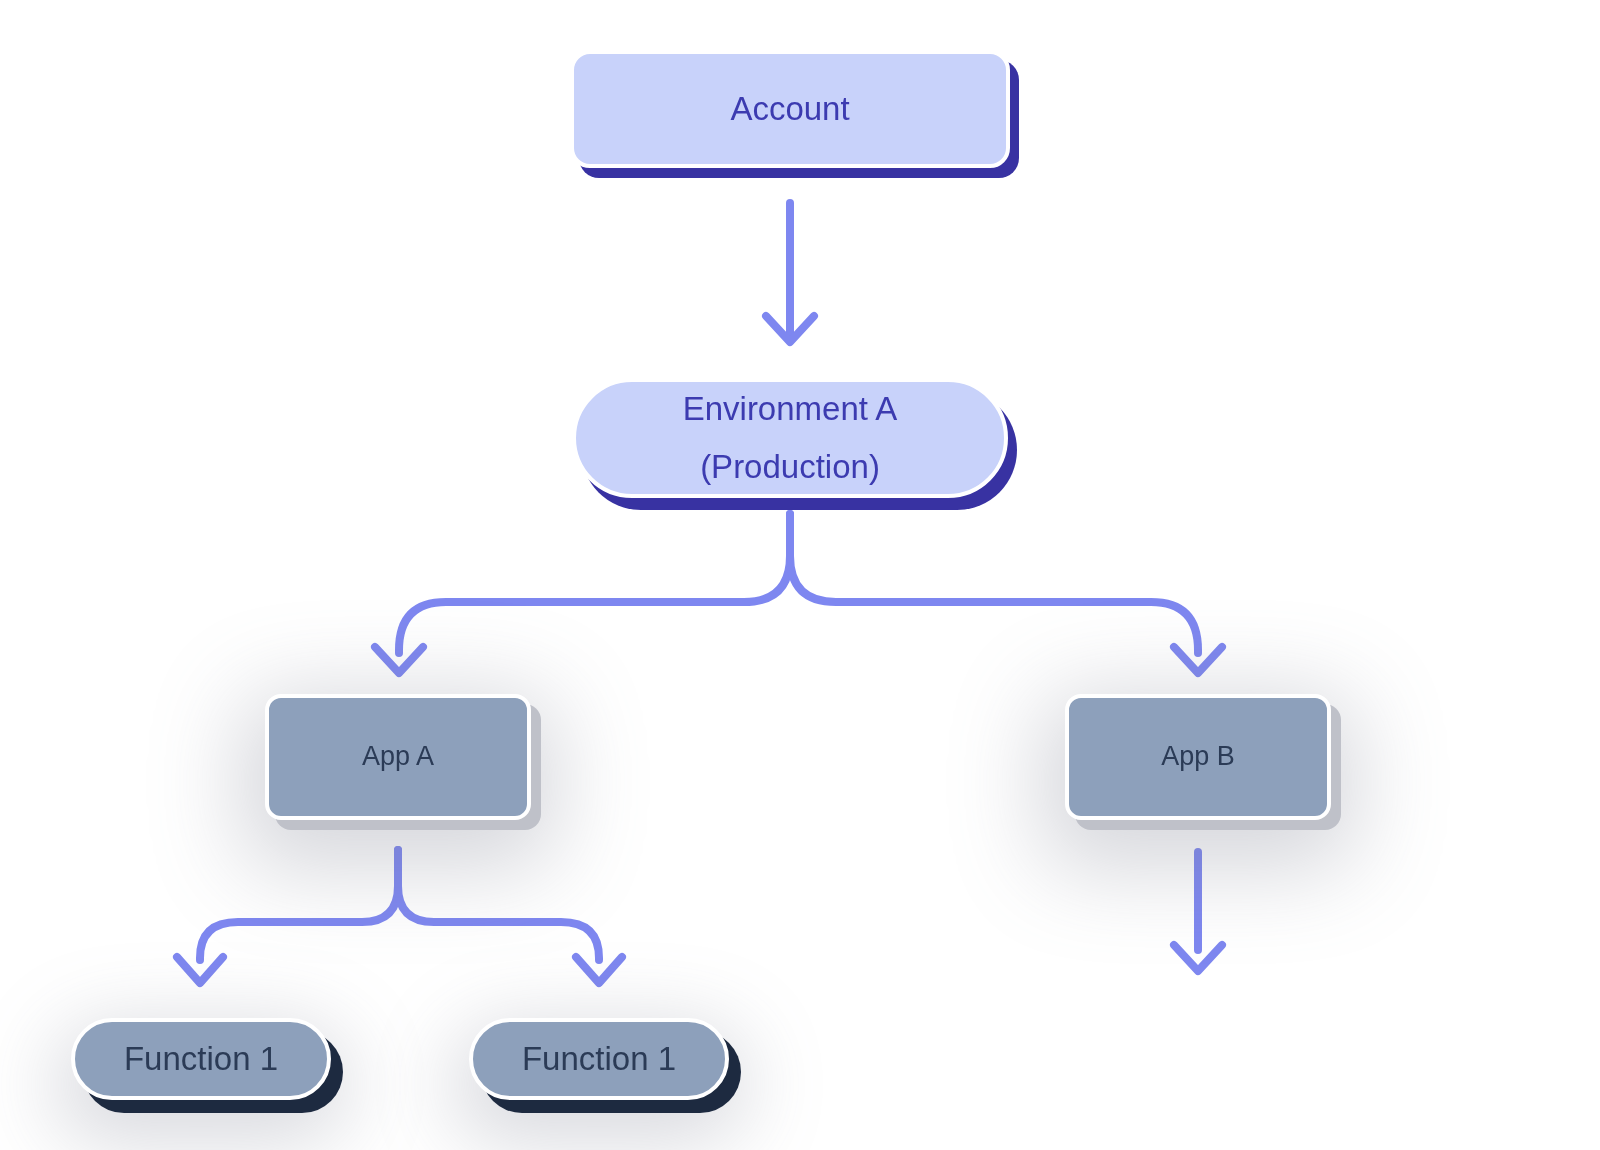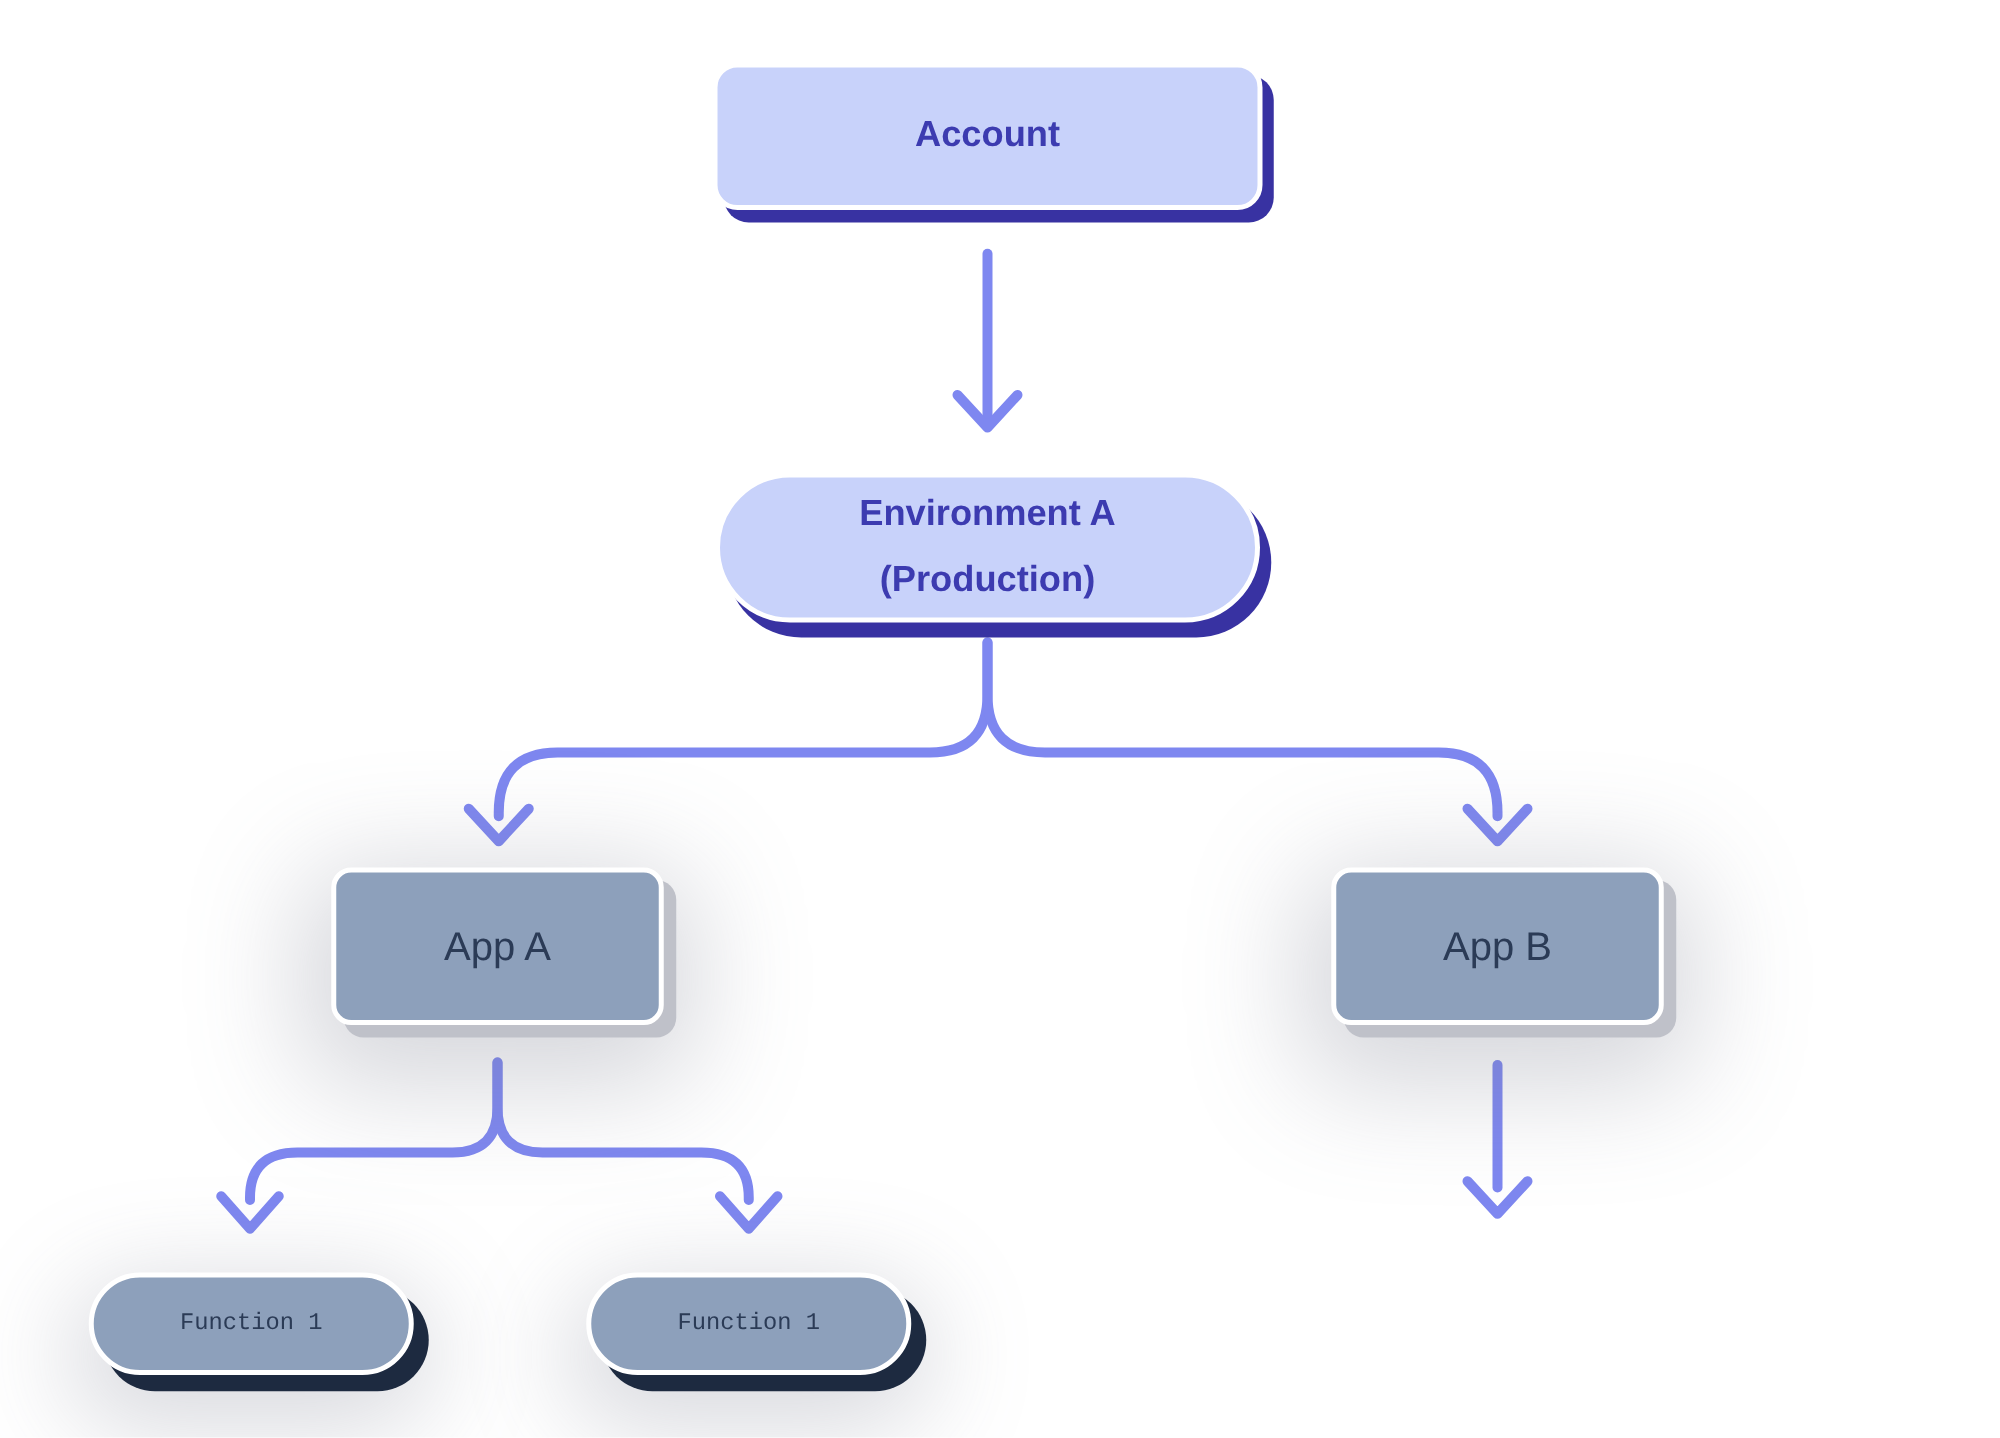--- a/index.html
+++ b/index.html
@@ -18,32 +18,31 @@
   body{font-family:"Liberation Sans",sans-serif;background:var(--canvas-bg);}
   .canvas{position:relative;width:1600px;height:1150px;overflow:hidden;background:var(--canvas-bg);}
   .connectors{position:absolute;left:0;top:0;width:1600px;height:1150px;z-index:1;}
   .connectors path{stroke:var(--arrow);stroke-width:8;fill:none;stroke-linecap:round;stroke-linejoin:round;}
   .node{
     position:absolute;z-index:2;
     display:flex;flex-direction:column;align-items:center;justify-content:center;
     border:4px solid #ffffff;text-align:center;gap:7px;
   }
   .node .label{display:block;line-height:1.15;}
-  .primary{background:var(--primary-fill);color:var(--primary-text);font-size:29px;font-weight:700;}
+  .primary{background:var(--primary-fill);color:var(--primary-text);font-size:33px;font-weight:400;}
   .secondary{background:var(--secondary-fill);color:var(--secondary-text);font-weight:500;}
   .rect.primary{border-radius:20px;box-shadow:9px 10px 0 var(--primary-shadow);}
   .pill.primary{border-radius:999px;box-shadow:9px 12px 0 var(--primary-shadow);}
   .rect.secondary{
-    border-radius:16px;font-size:32px;
+    border-radius:16px;font-size:27px;
     box-shadow:10px 10px 0 var(--secondary-rect-shadow),0 25px 90px 25px rgba(119,122,140,0.30);
   }
   .pill.secondary{
-    border-radius:999px;font-size:19px;
+    border-radius:999px;font-size:33px;
     box-shadow:12px 13px 0 var(--secondary-pill-shadow),0 25px 80px 18px rgba(119,122,140,0.28);
-    font-family:Liberation Mono, monospace;
   }
   .account{left:570px;top:50px;width:440px;height:118px;}
   .environment{left:572px;top:378px;width:436px;height:120px;gap:20px;}
   .app-a{left:265px;top:694px;width:266px;height:126px;}
   .app-b{left:1065px;top:694px;width:266px;height:126px;}
   .function-1{left:71px;top:1018px;width:260px;height:82px;}
   .function-2{left:469px;top:1018px;width:260px;height:82px;}
   .function-3{left:1069px;top:1014px;width:260px;height:80px;}
 </style>
 </head>

